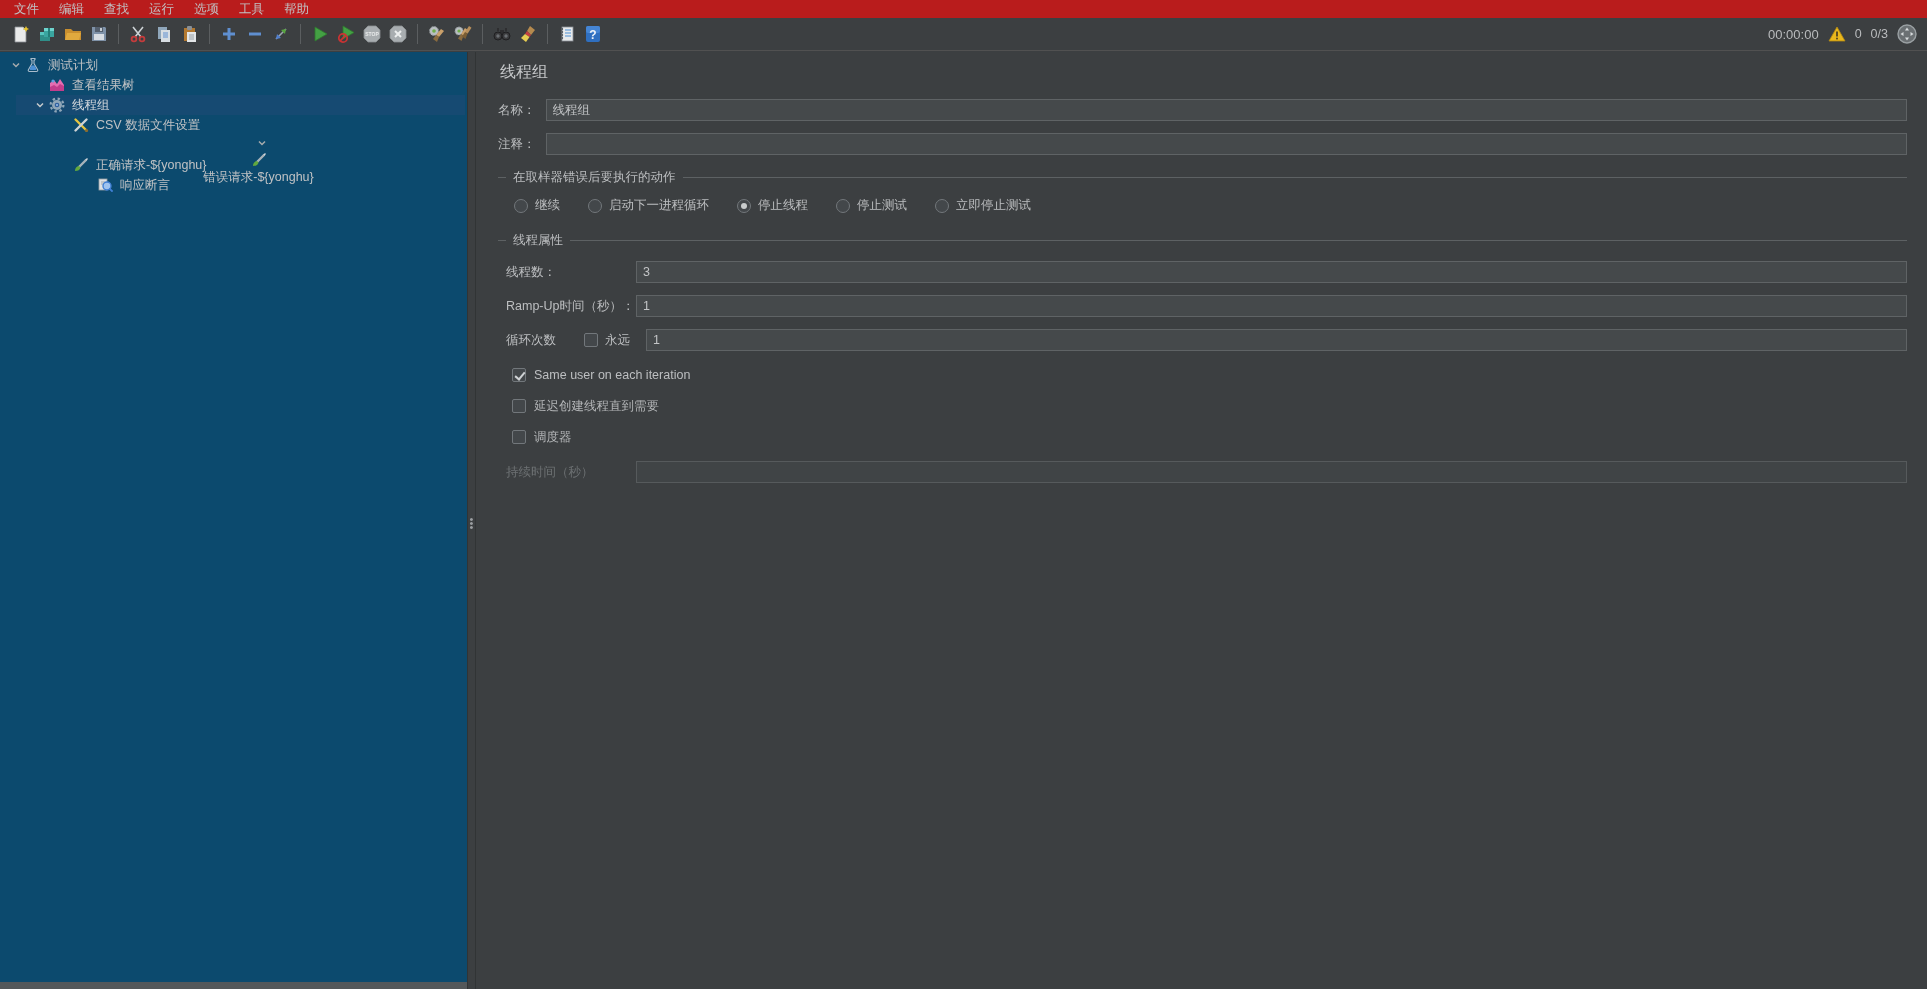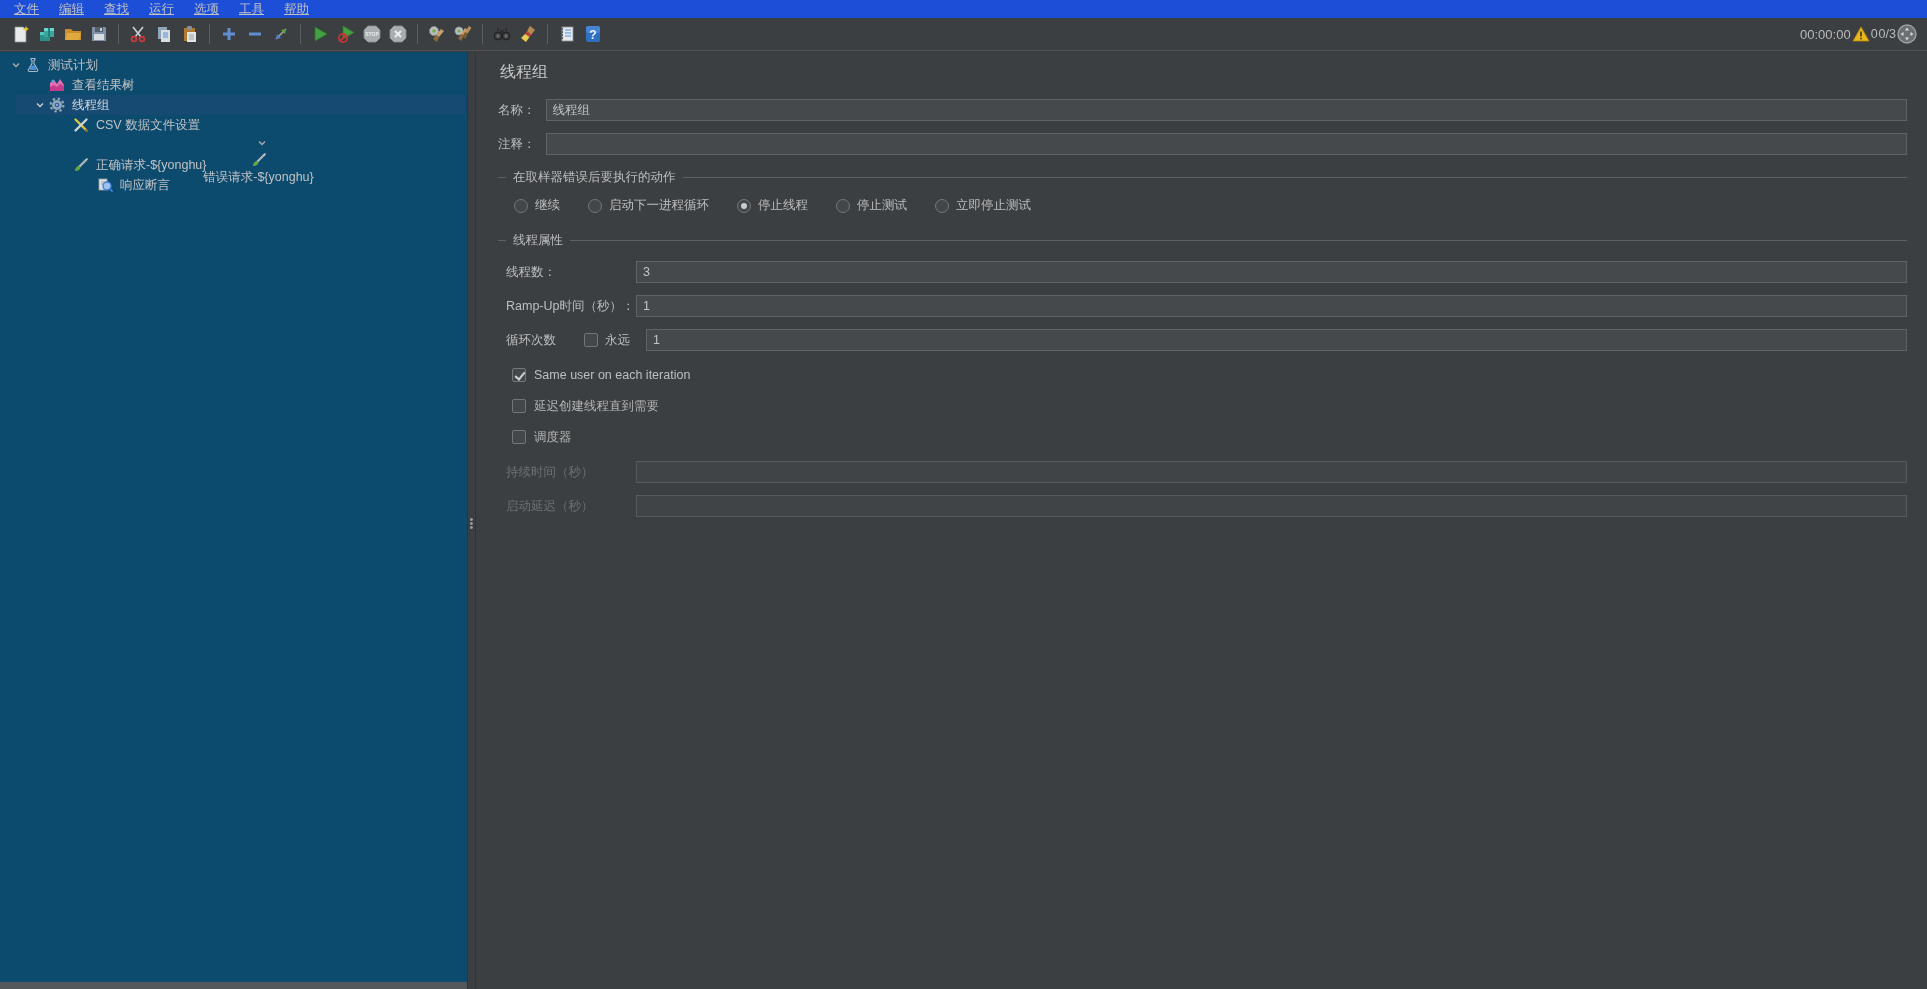--- a/index.html
+++ b/index.html
@@ -8,37 +8,37 @@
     width:1927px; height:989px; overflow:hidden;
     background:#3c3f41; color:#bdbfc1;
     font-family:"Liberation Sans","DejaVu Sans",sans-serif;
     font-size:12.5px;
     position:relative;
   }
 
   
   .menubar{
     height:18px; display:flex; align-items:center;
-    padding-left:4px; background:#1d4ed8;text-decoration:underline;
+    padding-left:4px; background:#b91c1c;
   }
   .menu-item{ padding:1px 10px; color:#c0c2c4; cursor:default; }
 
   
   .toolbar{
     height:33px; display:flex; align-items:center;
     padding:0 8px 0 8px; border-bottom:1px solid #515151;
     background:#3c3f41;
   }
   .tbtn{
     width:26px; height:26px; display:flex; align-items:center; justify-content:center;
     border-radius:2px;
   }
   .tsep{ width:1px; height:20px; background:#5b5e60; margin:0 6px; }
   .toolbar-right{
-    margin-left:auto; display:flex; align-items:center; gap:1px; padding-right:2px;
+    margin-left:auto; display:flex; align-items:center; gap:9px; padding-right:2px;
     color:#b9bbbd;
   }
   .timer-text{ font-size:13px; }
 
   
   .tree-pane{
     position:absolute; left:0; top:52px; bottom:0; width:467px;
     background:#0c4a6e; padding-top:3px; overflow:hidden;text-align:right;
   }
   .splitter{
@@ -489,19 +489,15 @@
     <div class="cb-row dim">
       <span class="cb"></span>
       <span class="cb-label">调度器</span>
     </div>
 
     <div class="prow disabled" style="margin-top:16px;">
       <span class="plabel">持续时间（秒）</span>
       <input class="tf" type="text" disabled="" value="" style="">
     </div>
 
-    <div class="prow disabled">
-      <span class="plabel">启动延迟（秒）</span>
-      <input class="tf" type="text" disabled="" value="" style="">
-    </div>
   </div>
 
 </div>
 
 </body></html>

